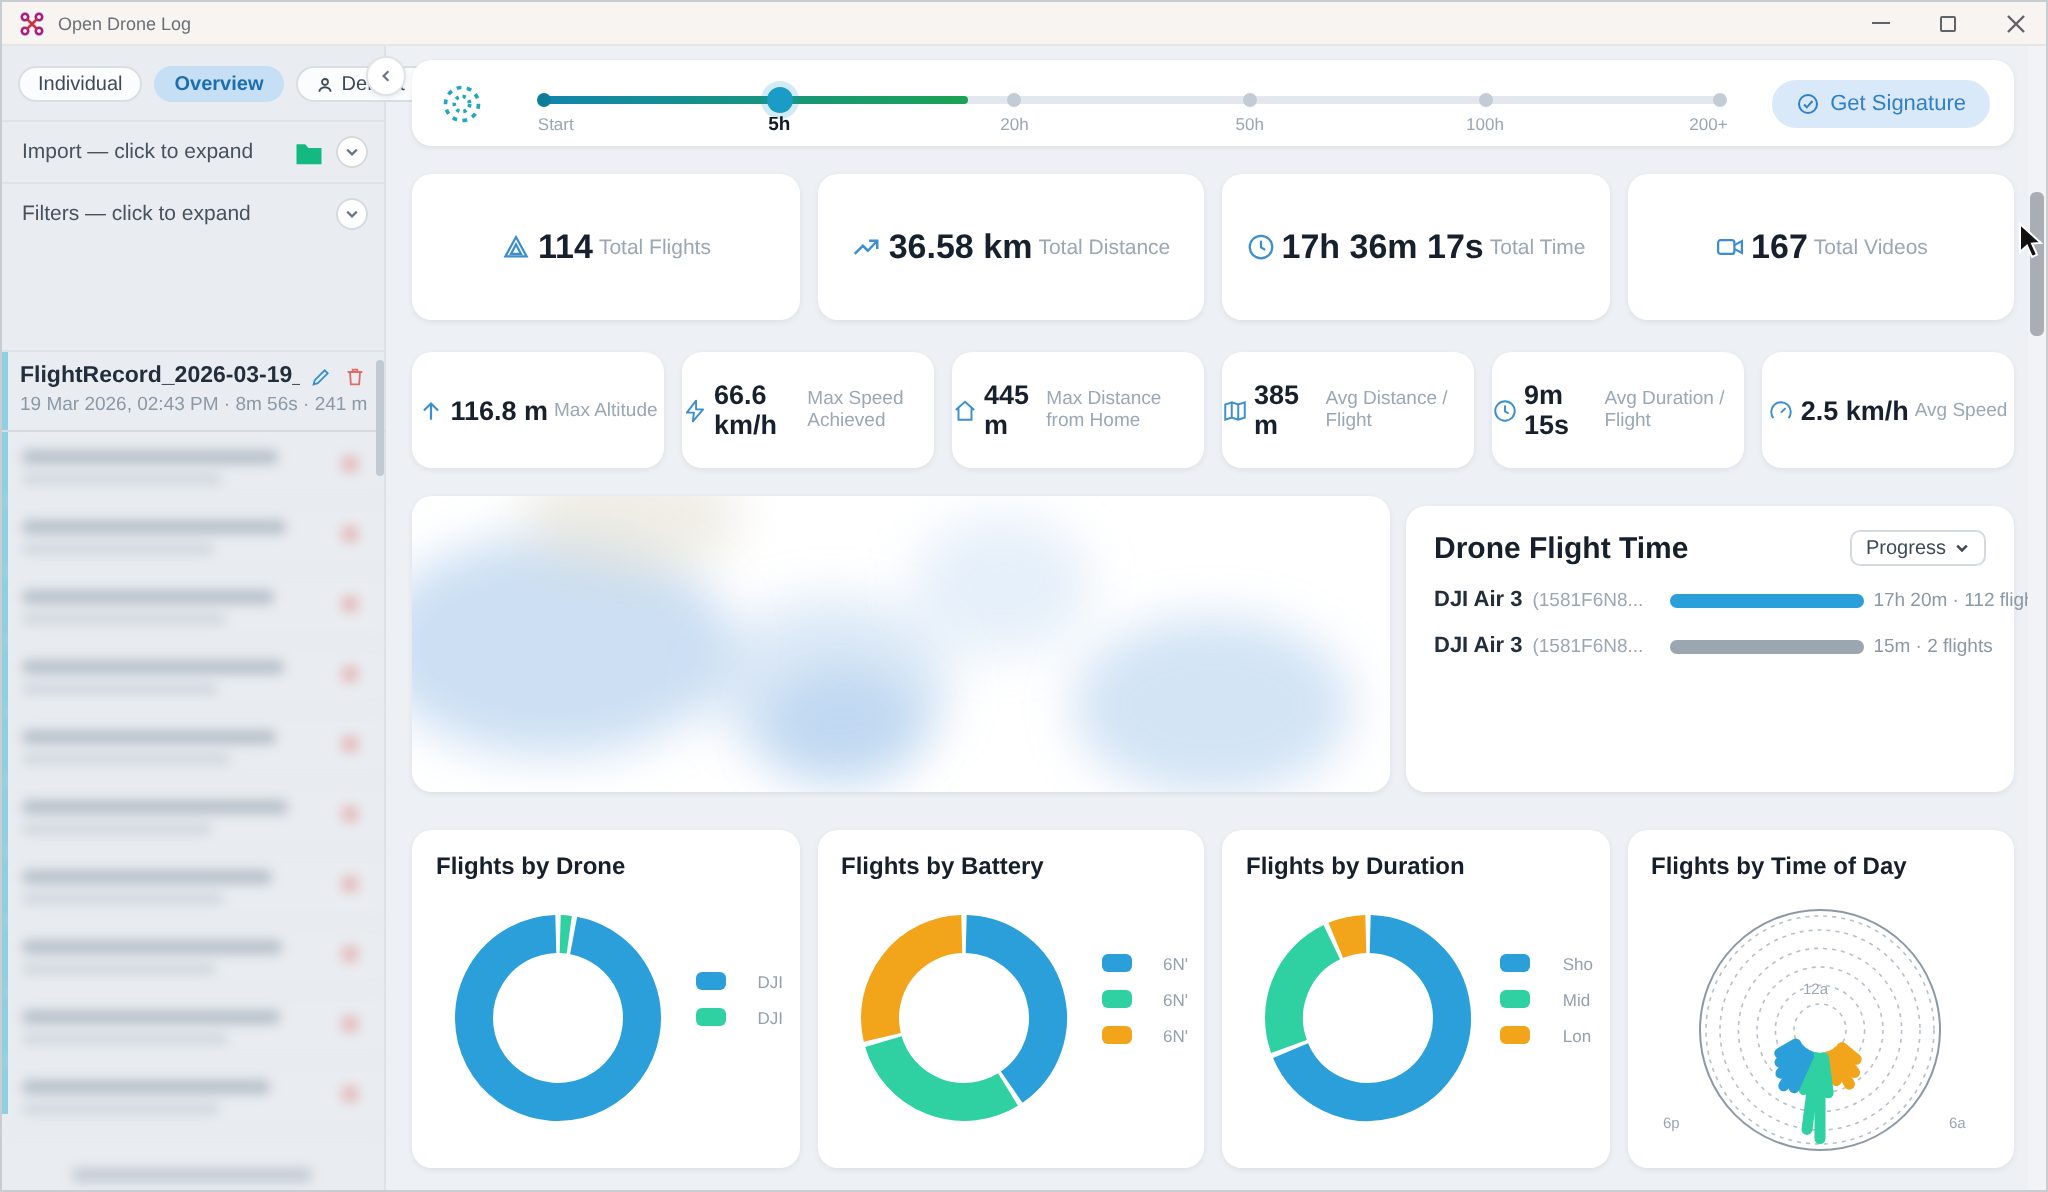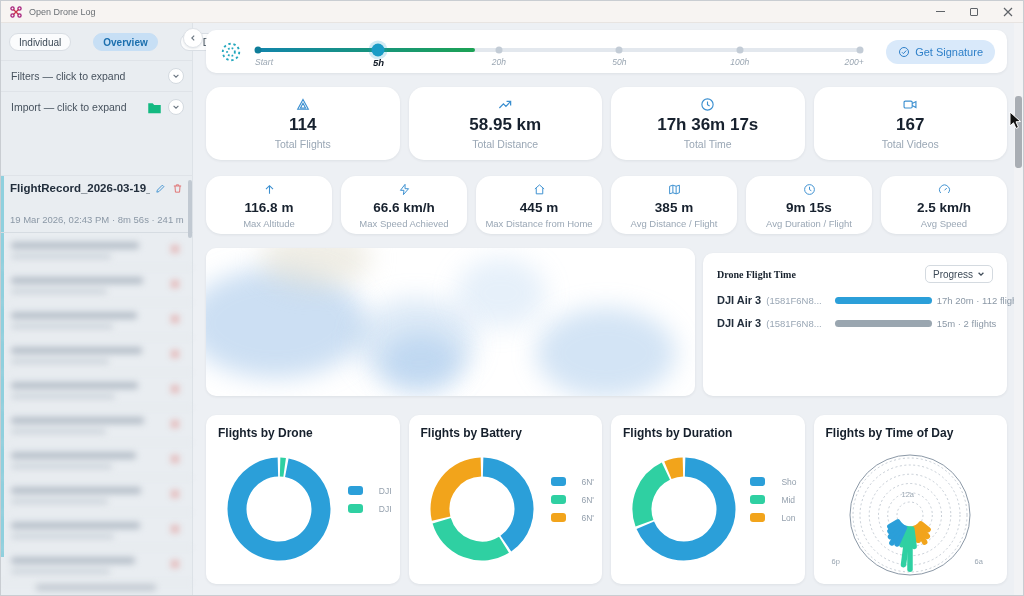--- a/index.html
+++ b/index.html
@@ -18,88 +18,88 @@
   .tb-max-glyph { width:8px; height:8px; border:1px solid #5f6368; border-radius:1px; }
 
   
   .sidebar { position:absolute; left:0; top:22px; width:192px; height:574px; background:#e9edf1;
              border-right:1px solid #dde2e7; }
   .sb-head { padding:10px 10px 0 12px; position:relative; }
   .sb-logo { position:absolute; left:11px; top:12px; width:25px; height:25px; }
   .sb-appname { margin-left:32px; font-size:16px; font-weight:bold; color:#101826; letter-spacing:-.2px; }
   .sb-sub { font-size:11px; color:#50606f; margin-top:4px; }
   .sb-gear { position:absolute; right:16px; top:16px; font-size:14px; color:#6b7682; line-height:1; cursor:default; }
-  .sb-tabs { display:flex; gap:22px; padding:10px 8px 9px 8px; align-items:center; }
+  .sb-tabs { display:flex; gap:6px; padding:10px 8px 9px 8px; align-items:center; }
   .pill { height:18px; display:flex; align-items:center; justify-content:center; padding:0 9px;
           border-radius:9px; font-size:10px; background:#fbfcfd; border:1px solid #d9dee4; color:#3d4a57; }
   .pill.active { background:#c7dff5; border-color:#c7dff5; color:#1b6fae; font-weight:bold; }
   .pill.preset { gap:4px; }
   .sb-row { display:flex; align-items:center; padding:7px 8px 7px 10px; border-top:1px solid #dfe3e8; }
   .sb-row-label { font-size:10.5px; color:#47525e; flex:1; }
   .circle-btn { width:16px; height:16px; border-radius:50%; background:#fff; border:1px solid #d4dae0;
                 display:flex; align-items:center; justify-content:center; margin-left:6px; }
   .flist { position:absolute; left:0; top:152px; bottom:40px; width:192px; border-top:1px solid #dfe3e8; }
   .flist-accent { position:absolute; left:0; top:0; bottom:0; width:3px; background:#8fd0de; }
   .fitem { padding:6px 8px 7px 9px; border-bottom:1px solid #d6dce2; position:relative; }
   .fitem-name { font-size:11.5px; font-weight:bold; color:#222e3c; width:140px; white-space:nowrap; overflow:hidden; }
-  .fitem-meta { font-size:9.5px; color:#8b98a6; margin-top:20px; }
+  .fitem-meta { font-size:9.5px; color:#8b98a6; margin-top:3px; }
   .fitem-icons { position:absolute; right:10px; top:7px; display:flex; gap:6px; }
   .blur-row { height:35px; border-bottom:1px solid #e2e6ea; position:relative; filter:blur(3px); }
   .blur-bar { position:absolute; left:10px; top:9px; height:7px; border-radius:3px; background:#b6bfc9; }
   .blur-bar2 { position:absolute; left:10px; top:21px; height:5px; border-radius:3px; background:#ccd3da; }
   .blur-dot { position:absolute; right:14px; top:12px; width:8px; height:8px; border-radius:2px; background:#e5b8b8; }
   .sb-footer-blur { position:absolute; left:35px; bottom:6px; width:120px; height:7px; border-radius:3px;
                     background:#c3cad2; filter:blur(3px); }
   .flist-scroll { position:absolute; right:1px; top:4px; width:4px; height:58px; border-radius:2px; background:#c1c9d2; }
 
   
   .main { position:absolute; left:192px; top:22px; width:832px; height:574px; }
   .collapse-btn { position:absolute; left:-10px; top:5px; width:20px; height:20px; border-radius:50%;
                   background:#fff; border:1px solid #dfe3e8; display:flex; align-items:center; justify-content:center;
                   z-index:10; box-shadow:0 1px 2px rgba(15,23,42,.08); }
   .card { background:#fff; border-radius:10px; box-shadow:0 1px 3px rgba(15,23,42,.07); }
 
   
   .slider-card { position:absolute; left:13px; top:7px; width:801px; height:43px; display:flex; align-items:center; }
   .slider-icon { margin-left:14px; width:22px; height:22px; flex:none; }
-  .slider-area { position:relative; height:100%; flex:1; margin:0 14px 0 16px;font-style:italic; }
+  .slider-area { position:relative; height:100%; flex:1; margin:0 14px 0 30px; }
   .s-track { position:absolute; left:0; right:0; top:18px; height:4px; border-radius:2px; background:#e3e8ee; }
   .s-fill  { position:absolute; left:0; top:18px; height:4px; border-radius:2px;
              background:linear-gradient(90deg,#1285ab,#1ca254); }
   .s-dot { position:absolute; top:20px; width:7px; height:7px; border-radius:50%; background:#c3ccd6;
            transform:translate(-50%,-50%); }
   .s-dot.done { background:#0e7d99; }
   .s-dot.current { width:13px; height:13px; background:#1a9cc6; box-shadow:0 0 0 3px rgba(26,156,198,.2); }
   .s-label { position:absolute; top:27px; transform:translateX(-50%); font-size:8.5px; color:#9aa6b2; white-space:nowrap; }
   .s-label.current { font-size:9.5px; color:#111a26; font-weight:bold; }
   .s-next { width:118px; flex:none; text-align:right; }
   .s-next-line1 { font-size:10.5px; color:#3c4a58; }
   .s-next-line2 { font-size:13px; font-weight:bold; color:#0f172a; margin-top:2px; }
   .sig-btn { flex:none; margin:0 12px 0 12px; height:24px; border-radius:12px; background:#d9e9fa;
              display:flex; align-items:center; gap:5px; padding:0 12px; color:#2f80c9; font-size:11px; }
 
   
   .stat-row { position:absolute; left:13px; width:801px; display:flex; gap:9px; }
   .stat-row1 { top:64px; height:73px; }
   .stat-row2 { top:153px; height:58px; }
-  .stat-card { flex:1; display:flex; flex-direction:column; align-items:center; justify-content:center; gap:3px;border-radius:15px; }
+  .stat-card { flex:1; display:flex; flex-direction:row; align-items:center; justify-content:center; gap:3px; }
   .stat-icon { color:#3b8fd0; height:15px; display:flex; align-items:center; }
   .stat-value { font-weight:bold; color:#17212e; }
   .stat-row1 .stat-value { font-size:17px; }
   .stat-row2 .stat-value { font-size:13.5px; }
   .stat-label { color:#9aa7b5; }
   .stat-row1 .stat-label { font-size:10.5px; }
   .stat-row2 .stat-label { font-size:9.5px; }
 
   
   .map-card { position:absolute; left:13px; top:225px; width:489px; height:148px; overflow:hidden; }
   .map-blob { position:absolute; border-radius:50%; filter:blur(12px); }
   .ft-card { position:absolute; left:510px; top:230px; width:304px; height:143px; padding:12px 14px; }
   .ft-head { display:flex; align-items:center; justify-content:space-between; }
-  .ft-title { font-size:10px; font-weight:bold; color:#16202c;font-family:Liberation Serif, serif; }
+  .ft-title { font-size:15px; font-weight:bold; color:#16202c; }
   .ft-select { height:18px; border:1px solid #d4dae0; border-radius:5px; background:#fff; display:flex;
                align-items:center; gap:4px; padding:0 7px; font-size:10px; color:#3d4a57; }
   .ft-row { display:flex; align-items:center; margin-top:11px; gap:5px; }
   .ft-name { font-size:11px; font-weight:bold; color:#222e3c; white-space:nowrap; }
   .ft-serial { font-size:9.5px; color:#9aa7b5; white-space:nowrap; }
   .ft-barwrap { width:97px; height:7px; border-radius:4px; background:#eef1f4; flex:none; margin-left:3px; }
   .ft-bar { height:7px; border-radius:4px; }
   .ft-stats { font-size:9.5px; color:#8b98a6; margin-left:auto; white-space:nowrap; }
 
   
@@ -158,32 +158,32 @@
         <circle cx="12" cy="8" r="4" fill="none" stroke="#3d4a57" stroke-width="2.4"></circle>
         <path d="M4.5 21 a7.5 6 0 0 1 15 0" fill="none" stroke="#3d4a57" stroke-width="2.4"></path>
       </svg>
       <span>Default</span>
       <svg width="8" height="8" viewBox="0 0 10 10">
           <path d="M2 3.5 L5 6.5 L8 3.5" stroke="#3d4a57" stroke-width="1.4" fill="none"></path>
         </svg>
     </div>
   </div>
   <div class="sb-row">
-    <span class="sb-row-label">Filters — click to expand</span>
-    <div class="circle-btn">
-      <svg width="8" height="8" viewBox="0 0 10 10">
-          <path d="M2 3.5 L5 6.5 L8 3.5" stroke="#6b7682" stroke-width="1.4" fill="none"></path>
-        </svg>
-    </div>
-  </div>
-  <div class="sb-row">
     <span class="sb-row-label">Import — click to expand</span>
     <svg width="15" height="13" viewBox="0 0 24 20">
       <path d="M2 3 h7 l2.5 3 H22 v13 H2 z" fill="#13b981"></path>
     </svg>
+    <div class="circle-btn">
+      <svg width="8" height="8" viewBox="0 0 10 10">
+          <path d="M2 3.5 L5 6.5 L8 3.5" stroke="#6b7682" stroke-width="1.4" fill="none"></path>
+        </svg>
+    </div>
+  </div>
+  <div class="sb-row">
+    <span class="sb-row-label">Filters — click to expand</span>
     <div class="circle-btn">
       <svg width="8" height="8" viewBox="0 0 10 10">
           <path d="M2 3.5 L5 6.5 L8 3.5" stroke="#6b7682" stroke-width="1.4" fill="none"></path>
         </svg>
     </div>
   </div>
 
   <div class="flist">
     <div class="flist-accent"></div>
     <div class="fitem">
@@ -300,21 +300,21 @@
         </div>
       <div class="stat-value">114</div>
       <div class="stat-label">Total Flights</div>
     </div>
     <div class="card stat-card">
       <div class="stat-icon">
           <svg width="16" height="15" viewBox="0 0 24 24">
             <path d="M3 17.5 L9.5 11 l4 4 L21 7 M14.5 7 H21 v6.5" fill="none" stroke="currentColor" stroke-width="2"></path>
           </svg>
         </div>
-      <div class="stat-value">58.95 km</div>
+      <div class="stat-value">36.58 km</div>
       <div class="stat-label">Total Distance</div>
     </div>
     <div class="card stat-card">
       <div class="stat-icon">
           <svg width="15" height="15" viewBox="0 0 24 24">
             <circle cx="12" cy="12" r="9" fill="none" stroke="currentColor" stroke-width="1.8"></circle>
             <path d="M12 7 v5.3 l3.4 2" fill="none" stroke="currentColor" stroke-width="1.8"></path>
           </svg>
         </div>
       <div class="stat-value">17h 36m 17s</div>

